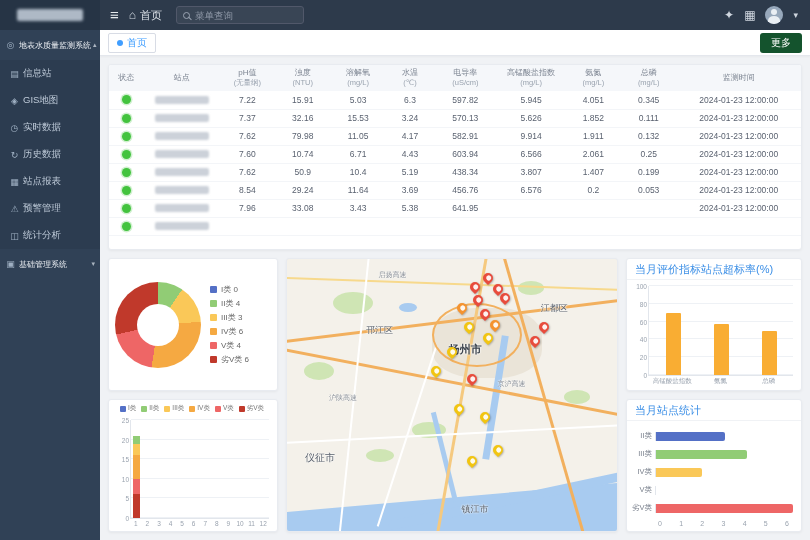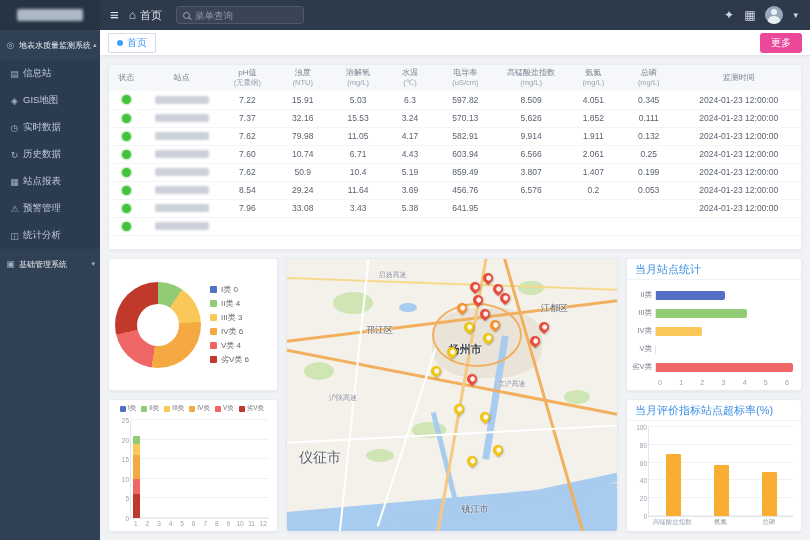--- a/index.html
+++ b/index.html
@@ -30,21 +30,21 @@
 .menu-header{display:flex;align-items:center;height:30px;padding:0 5px;color:#eef1f5;font-size:8px;cursor:pointer;white-space:nowrap;overflow:hidden}
 .menu-header .caret2{margin-left:auto;font-size:7px;color:#aab4c0;padding-left:2px}
 .menu-item{display:flex;align-items:center;height:27px;padding:0 4px 0 9px;color:#bfcbd9;font-size:9.5px;cursor:pointer;white-space:nowrap;overflow:hidden;background:#2c3c50}
 .mi{width:11px;font-size:9px;margin-right:3px;color:#9fb0c3;flex:0 0 auto;text-align:center}
 
 
 .main{position:absolute;left:100px;top:30px;right:0;bottom:0;overflow:hidden}
 .tabbar{height:26px;background:#fff;border-bottom:1px solid #e4e7ed;display:flex;align-items:center;padding:0 8px;box-shadow:0 1px 2px rgba(0,0,0,.04)}
 .tab{display:flex;align-items:center;gap:4px;border:1px solid #d8dce5;padding:2px 8px;font-size:10px;color:#409eff;background:#fff;cursor:pointer;border-radius:2px}
 .tab-dot{width:6px;height:6px;border-radius:50%;background:#409eff}
-.more-btn{margin-left:auto;background:#ec4899;color:#fff;border:none;border-radius:3px;font-size:10px;padding:3px 11px;cursor:pointer}
+.more-btn{margin-left:auto;background:#14532d;color:#fff;border:none;border-radius:3px;font-size:10px;padding:3px 11px;cursor:pointer}
 .content{padding:8px;height:calc(100% - 26px)}
 .panel{background:#fff;border:1px solid #e8ebf0;border-radius:3px;box-shadow:0 1px 3px rgba(0,0,0,.05);overflow:hidden}
 .panel-title{font-size:11px;color:#3a8ee6;padding:0 8px;border-bottom:1px solid #f0f2f5;height:21px;display:flex;align-items:center;flex:0 0 auto}
 
 
 .table-panel{height:186px}
 table{width:100%;border-collapse:collapse;table-layout:fixed}
 thead th{background:#f5f7fa;color:#7d8592;font-weight:normal;font-size:8px;padding:2px 1px;line-height:1.3;height:26px;vertical-align:middle}
 thead .unit{color:#9aa3af;font-size:7.5px}
 tbody td{font-size:8.5px;color:#5a6270;text-align:center;height:18px;border-bottom:1px solid #f3f5f8;overflow:hidden;white-space:nowrap}
@@ -250,21 +250,21 @@
                   <span class="dot"></span>
                 </td>
                 <td>
                   <span class="blur-name"></span>
                 </td>
                 <td>7.22</td>
                 <td>15.91</td>
                 <td>5.03</td>
                 <td>6.3</td>
                 <td>597.82</td>
-                <td>8.509</td>
+                <td>5.945</td>
                 <td>4.051</td>
                 <td>0.345</td>
                 <td>2024-01-23 12:00:00</td>
               </tr>
               <tr>
                 <td>
                   <span class="dot"></span>
                 </td>
                 <td>
                   <span class="blur-name"></span>
@@ -317,21 +317,21 @@
                 <td>
                   <span class="dot"></span>
                 </td>
                 <td>
                   <span class="blur-name"></span>
                 </td>
                 <td>7.62</td>
                 <td>50.9</td>
                 <td>10.4</td>
                 <td>5.19</td>
-                <td>859.49</td>
+                <td>438.34</td>
                 <td>3.807</td>
                 <td>1.407</td>
                 <td>0.199</td>
                 <td>2024-01-23 12:00:00</td>
               </tr>
               <tr>
                 <td>
                   <span class="dot"></span>
                 </td>
                 <td>
@@ -520,21 +520,21 @@
             <div class="road" style="left:78%;top:-5%;width:3px;height:115%;background:#f2b05e;transform:rotate(-16deg)"></div>
             <div class="road" style="left:20%;top:-5%;width:2px;height:112%;background:#ffffff;transform:rotate(6deg)"></div>
             <div class="road" style="left:-5%;top:64%;width:112%;height:2px;background:#ffffff;transform:rotate(-3deg)"></div>
             <div class="road" style="left:36%;top:30%;width:2px;height:70%;background:#ffffff;transform:rotate(18deg)"></div>
             <div class="ring" style="left:44%;top:16%;width:90px;height:64px"></div>
           </div>
           <div class="map-layer">
               <div class="map-label city" style="left: 54%; top: 33%; font-size: 11px;">扬州市</div>
               <div class="map-label" style="left: 81%; top: 18%; font-size: 9px;">江都区</div>
               <div class="map-label" style="left: 28%; top: 26%; font-size: 9px;">邗江区</div>
-              <div class="map-label" style="left: 10%; top: 73%; font-size: 14px;">仪征市</div>
+              <div class="map-label" style="left: 10%; top: 73%; font-size: 10px;">仪征市</div>
               <div class="map-label" style="left: 57%; top: 92%; font-size: 9px;">镇江市</div>
               <div class="map-label road-label" style="left: 32%; top: 6%;">启扬高速</div>
               <div class="map-label road-label" style="left: 17%; top: 51%;">沪陕高速</div>
               <div class="map-label road-label" style="left: 68%; top: 46%;">京沪高速</div>
             </div>
           <div class="map-layer">
               <div class="pin" style="left: 57%; top: 12%; background: rgb(232, 76, 61);"></div>
               <div class="pin" style="left: 61%; top: 9%; background: rgb(232, 76, 61);"></div>
               <div class="pin" style="left: 64%; top: 13%; background: rgb(232, 76, 61);"></div>
               <div class="pin" style="left: 58%; top: 17%; background: rgb(232, 76, 61);"></div>
@@ -552,66 +552,20 @@
               <div class="pin" style="left: 52%; top: 57%; background: rgb(242, 197, 17);"></div>
               <div class="pin" style="left: 60%; top: 60%; background: rgb(242, 197, 17);"></div>
               <div class="pin" style="left: 56%; top: 76%; background: rgb(242, 197, 17);"></div>
               <div class="pin" style="left: 64%; top: 72%; background: rgb(242, 197, 17);"></div>
             </div>
         </section>
 
         <div class="col-side col-right">
           <section class="panel half-panel">
             <div class="panel-title">
-              <span>当月站点统计</span>
-            </div>
-            <div class="hbar-body">
-              <div>
-                  <div class="hbar-row">
-                    <span class="hbar-label">II类</span>
-                    <div class="hbar-track">
-                      <div class="hbar-bar" style="width: 50%; background: rgb(84, 112, 198);"></div>
-                    </div>
-                  </div>
-                  <div class="hbar-row">
-                    <span class="hbar-label">III类</span>
-                    <div class="hbar-track">
-                      <div class="hbar-bar" style="width: 66.6667%; background: rgb(145, 204, 117);"></div>
-                    </div>
-                  </div>
-                  <div class="hbar-row">
-                    <span class="hbar-label">IV类</span>
-                    <div class="hbar-track">
-                      <div class="hbar-bar" style="width: 33.3333%; background: rgb(250, 200, 88);"></div>
-                    </div>
-                  </div>
-                  <div class="hbar-row">
-                    <span class="hbar-label">V类</span>
-                    <div class="hbar-track"></div>
-                  </div>
-                  <div class="hbar-row">
-                    <span class="hbar-label">劣V类</span>
-                    <div class="hbar-track">
-                      <div class="hbar-bar" style="width: 100%; background: rgb(238, 102, 102);"></div>
-                    </div>
-                  </div>
-                </div>
-              <div class="hbar-axis">
-                  <span>0</span>
-                  <span>1</span>
-                  <span>2</span>
-                  <span>3</span>
-                  <span>4</span>
-                  <span>5</span>
-                  <span>6</span>
-                </div>
-            </div>
-          </section>
-          <section class="panel half-panel">
-            <div class="panel-title">
               <span>当月评价指标站点超标率(%)</span>
             </div>
             <div class="stack-body">
               <div class="plot">
                   <div class="gridline" style="bottom: 0%;"></div>
                   <span class="ylab" style="bottom: 0%;">0</span>
                   <div class="gridline" style="bottom: 20%;"></div>
                   <span class="ylab" style="bottom: 20%;">20</span>
                   <div class="gridline" style="bottom: 40%;"></div>
                   <span class="ylab" style="bottom: 40%;">40</span>
@@ -633,18 +587,64 @@
                     </div>
                   </div>
                 </div>
               <div class="xlabs">
                   <span>高锰酸盐指数</span>
                   <span>氨氮</span>
                   <span>总磷</span>
                 </div>
             </div>
           </section>
+          <section class="panel half-panel">
+            <div class="panel-title">
+              <span>当月站点统计</span>
+            </div>
+            <div class="hbar-body">
+              <div>
+                  <div class="hbar-row">
+                    <span class="hbar-label">II类</span>
+                    <div class="hbar-track">
+                      <div class="hbar-bar" style="width: 50%; background: rgb(84, 112, 198);"></div>
+                    </div>
+                  </div>
+                  <div class="hbar-row">
+                    <span class="hbar-label">III类</span>
+                    <div class="hbar-track">
+                      <div class="hbar-bar" style="width: 66.6667%; background: rgb(145, 204, 117);"></div>
+                    </div>
+                  </div>
+                  <div class="hbar-row">
+                    <span class="hbar-label">IV类</span>
+                    <div class="hbar-track">
+                      <div class="hbar-bar" style="width: 33.3333%; background: rgb(250, 200, 88);"></div>
+                    </div>
+                  </div>
+                  <div class="hbar-row">
+                    <span class="hbar-label">V类</span>
+                    <div class="hbar-track"></div>
+                  </div>
+                  <div class="hbar-row">
+                    <span class="hbar-label">劣V类</span>
+                    <div class="hbar-track">
+                      <div class="hbar-bar" style="width: 100%; background: rgb(238, 102, 102);"></div>
+                    </div>
+                  </div>
+                </div>
+              <div class="hbar-axis">
+                  <span>0</span>
+                  <span>1</span>
+                  <span>2</span>
+                  <span>3</span>
+                  <span>4</span>
+                  <span>5</span>
+                  <span>6</span>
+                </div>
+            </div>
+          </section>
         </div>
 
       </div>
     </div>
   </div>
 </div>
 
 </body></html>

